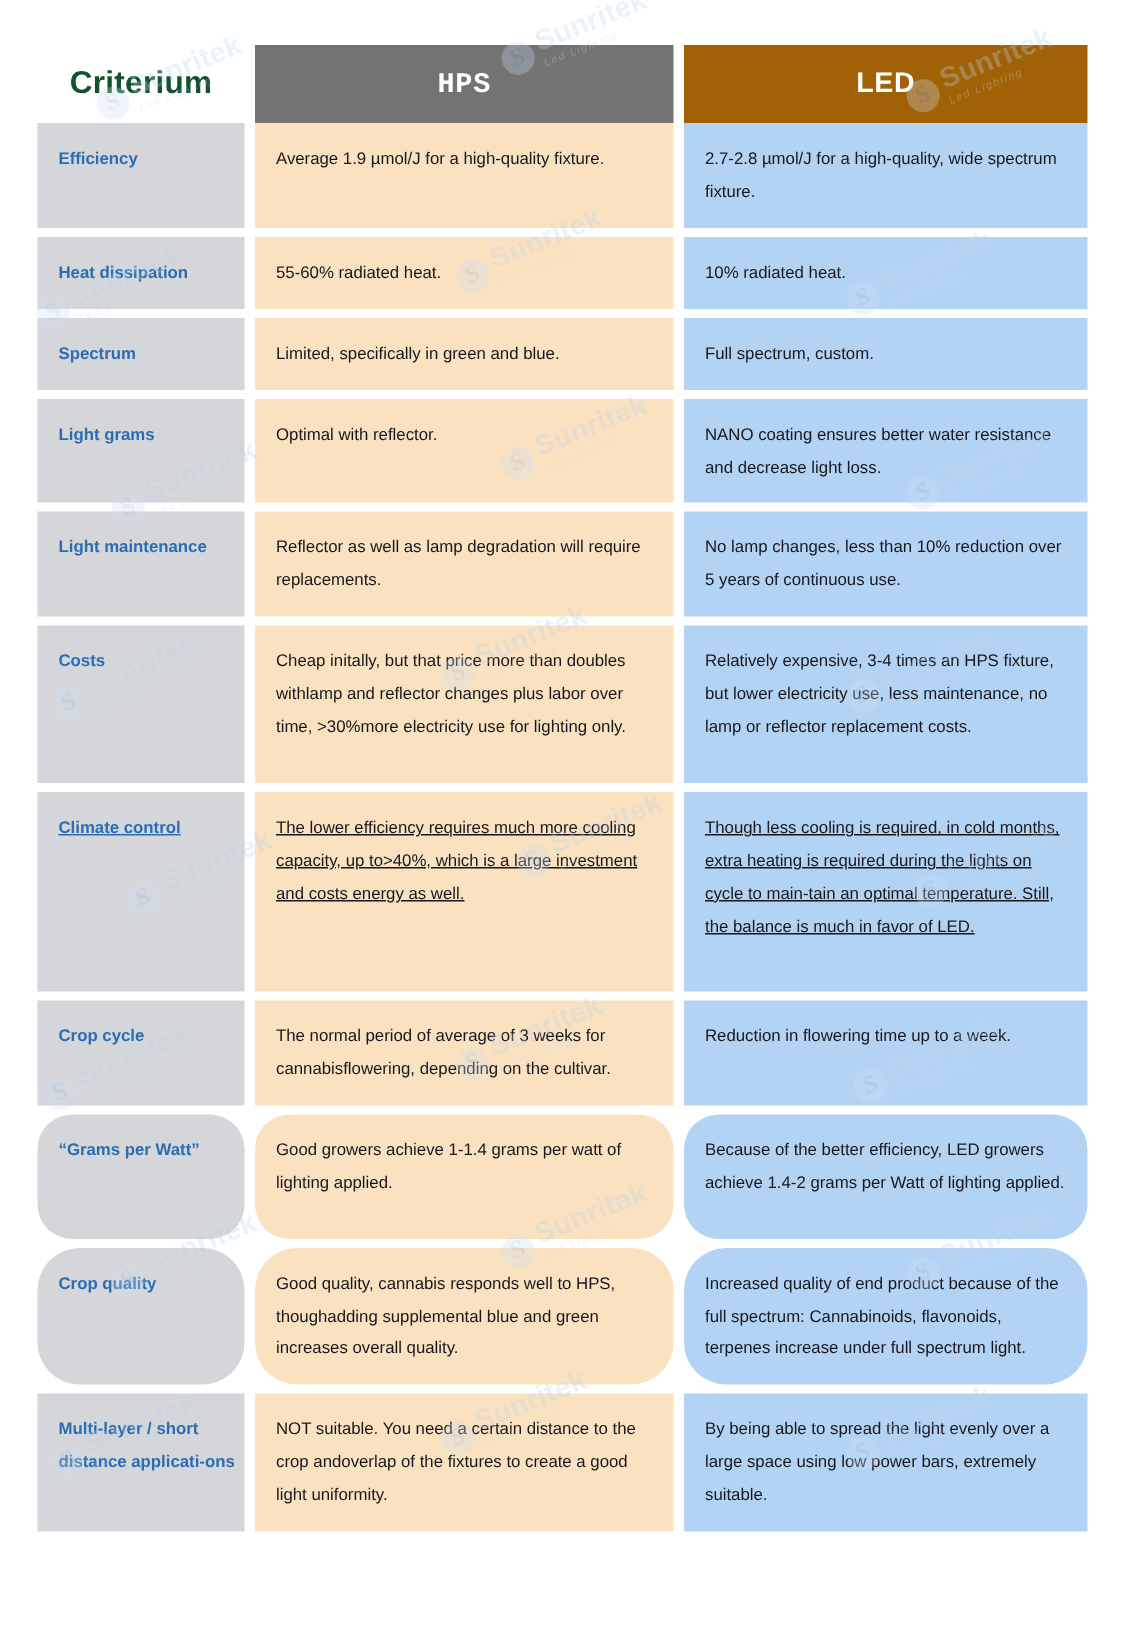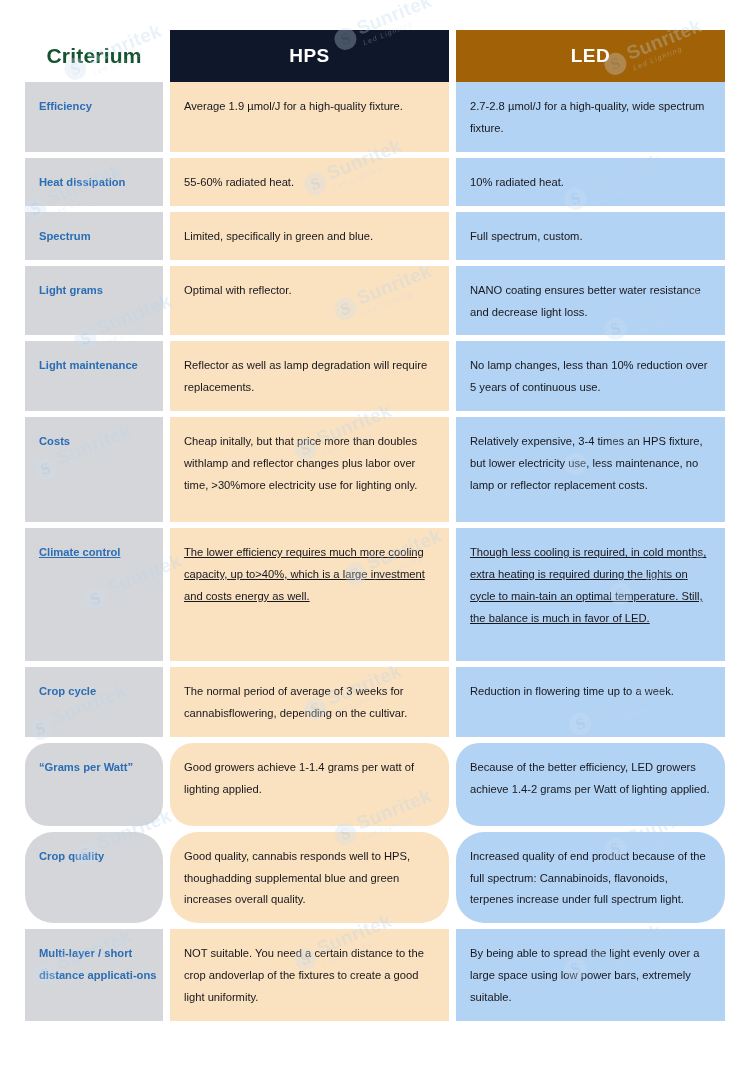--- a/index.html
+++ b/index.html
@@ -113,21 +113,21 @@
   .head-cell {
     height: 52px;
     display: flex;
     align-items: center;
     justify-content: center;
     color: #ffffff;
     font-size: 19px;
     font-weight: bold;
     letter-spacing: 0.5px;
   }
-  #hps-header { background: #0f172a; }
+  #hps-header { background: #737373; font-family: Liberation Mono, monospace; }
   #led-header { background: #a16207; }
 
   
   .cell {
     padding: 14px 14px 12px 14px;
     box-sizing: border-box;
     font-size: 11.2px;
     line-height: 1.95;
     color: #17171c;
   }

